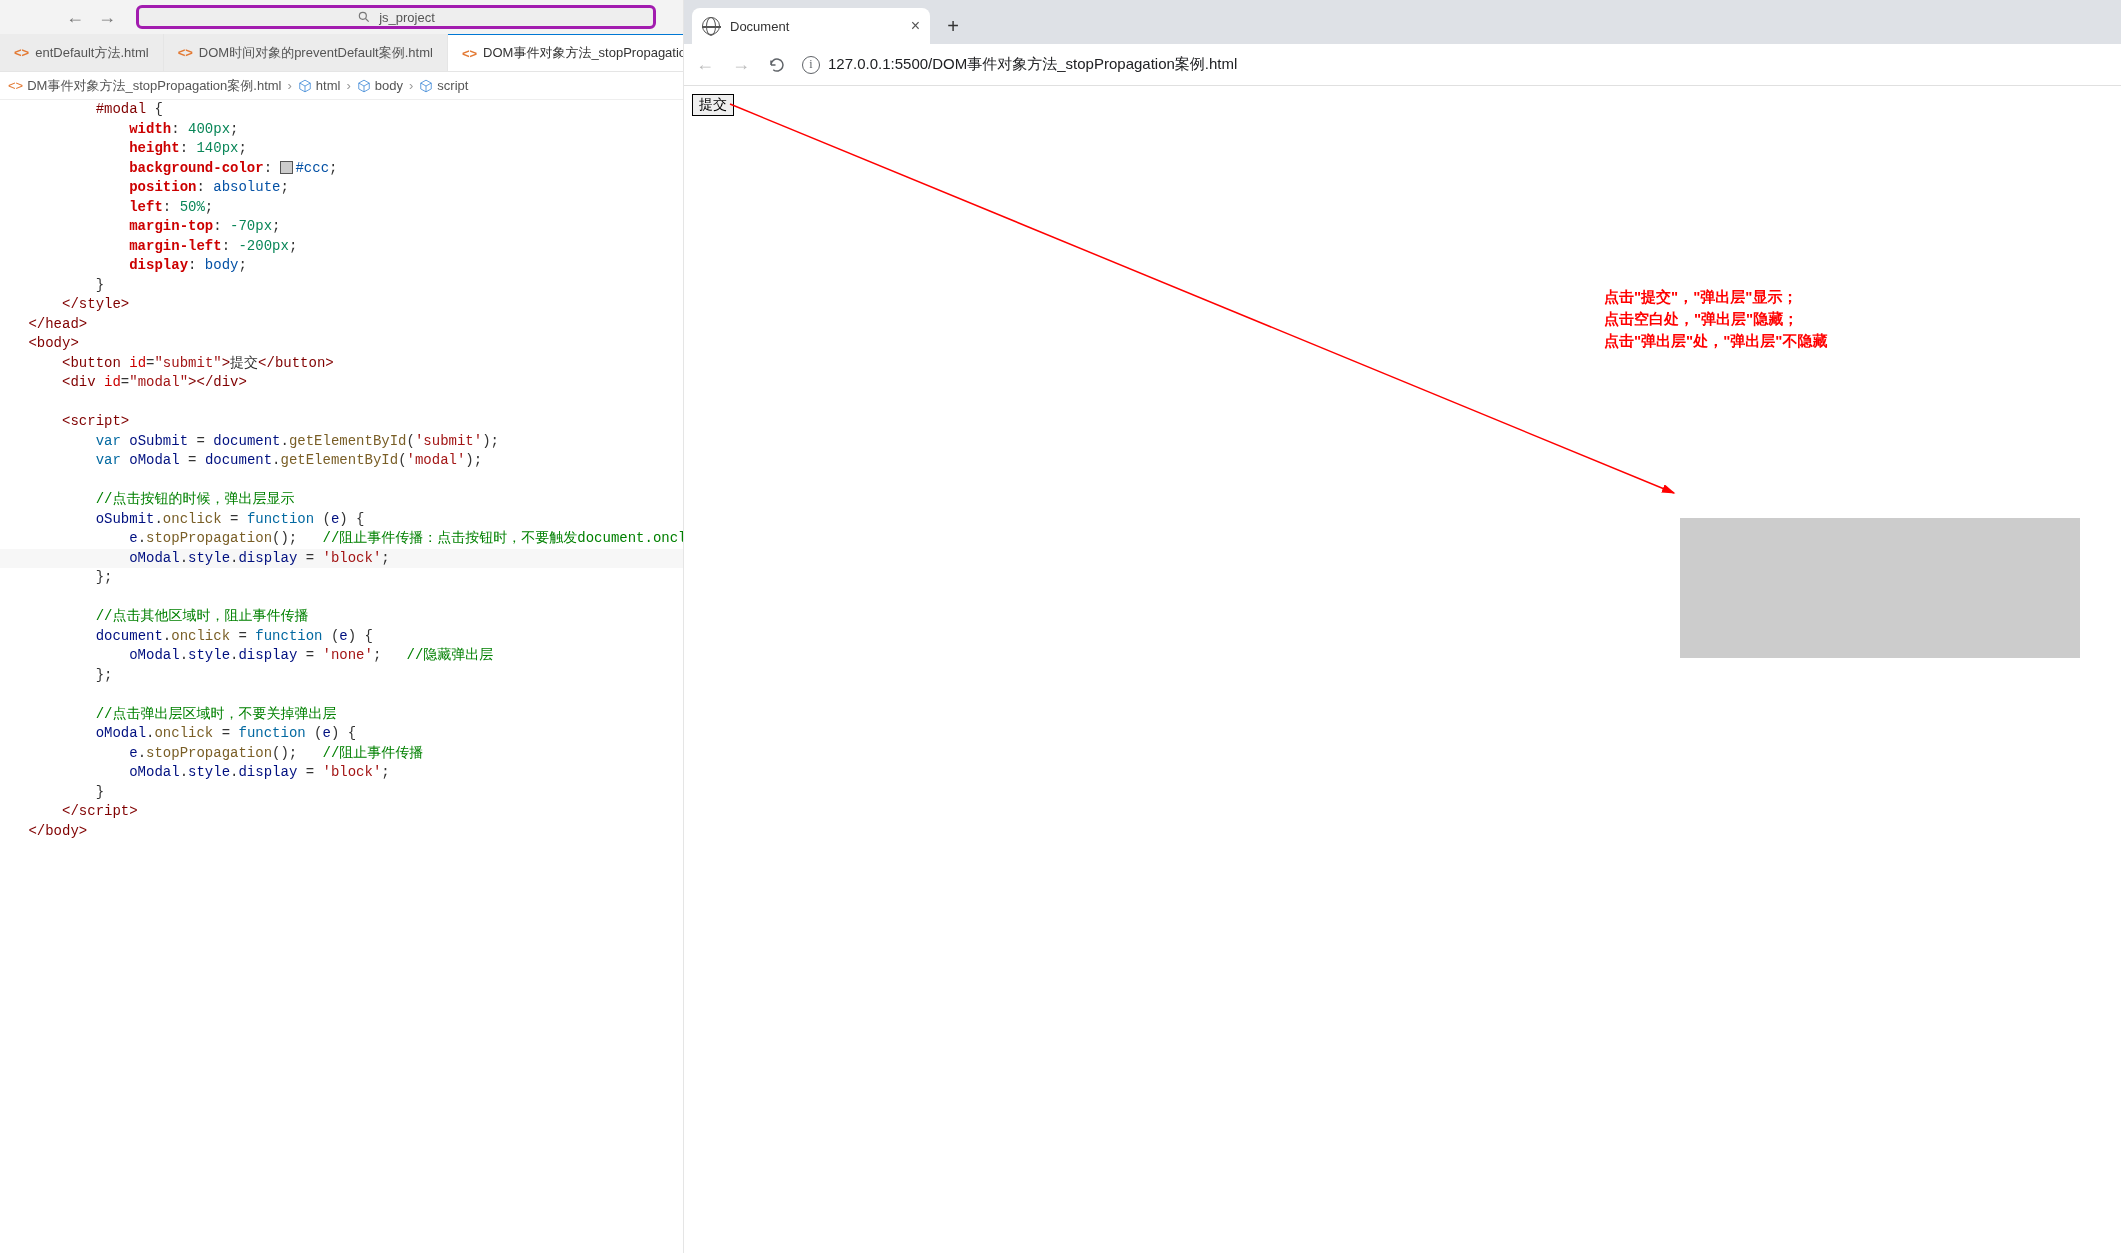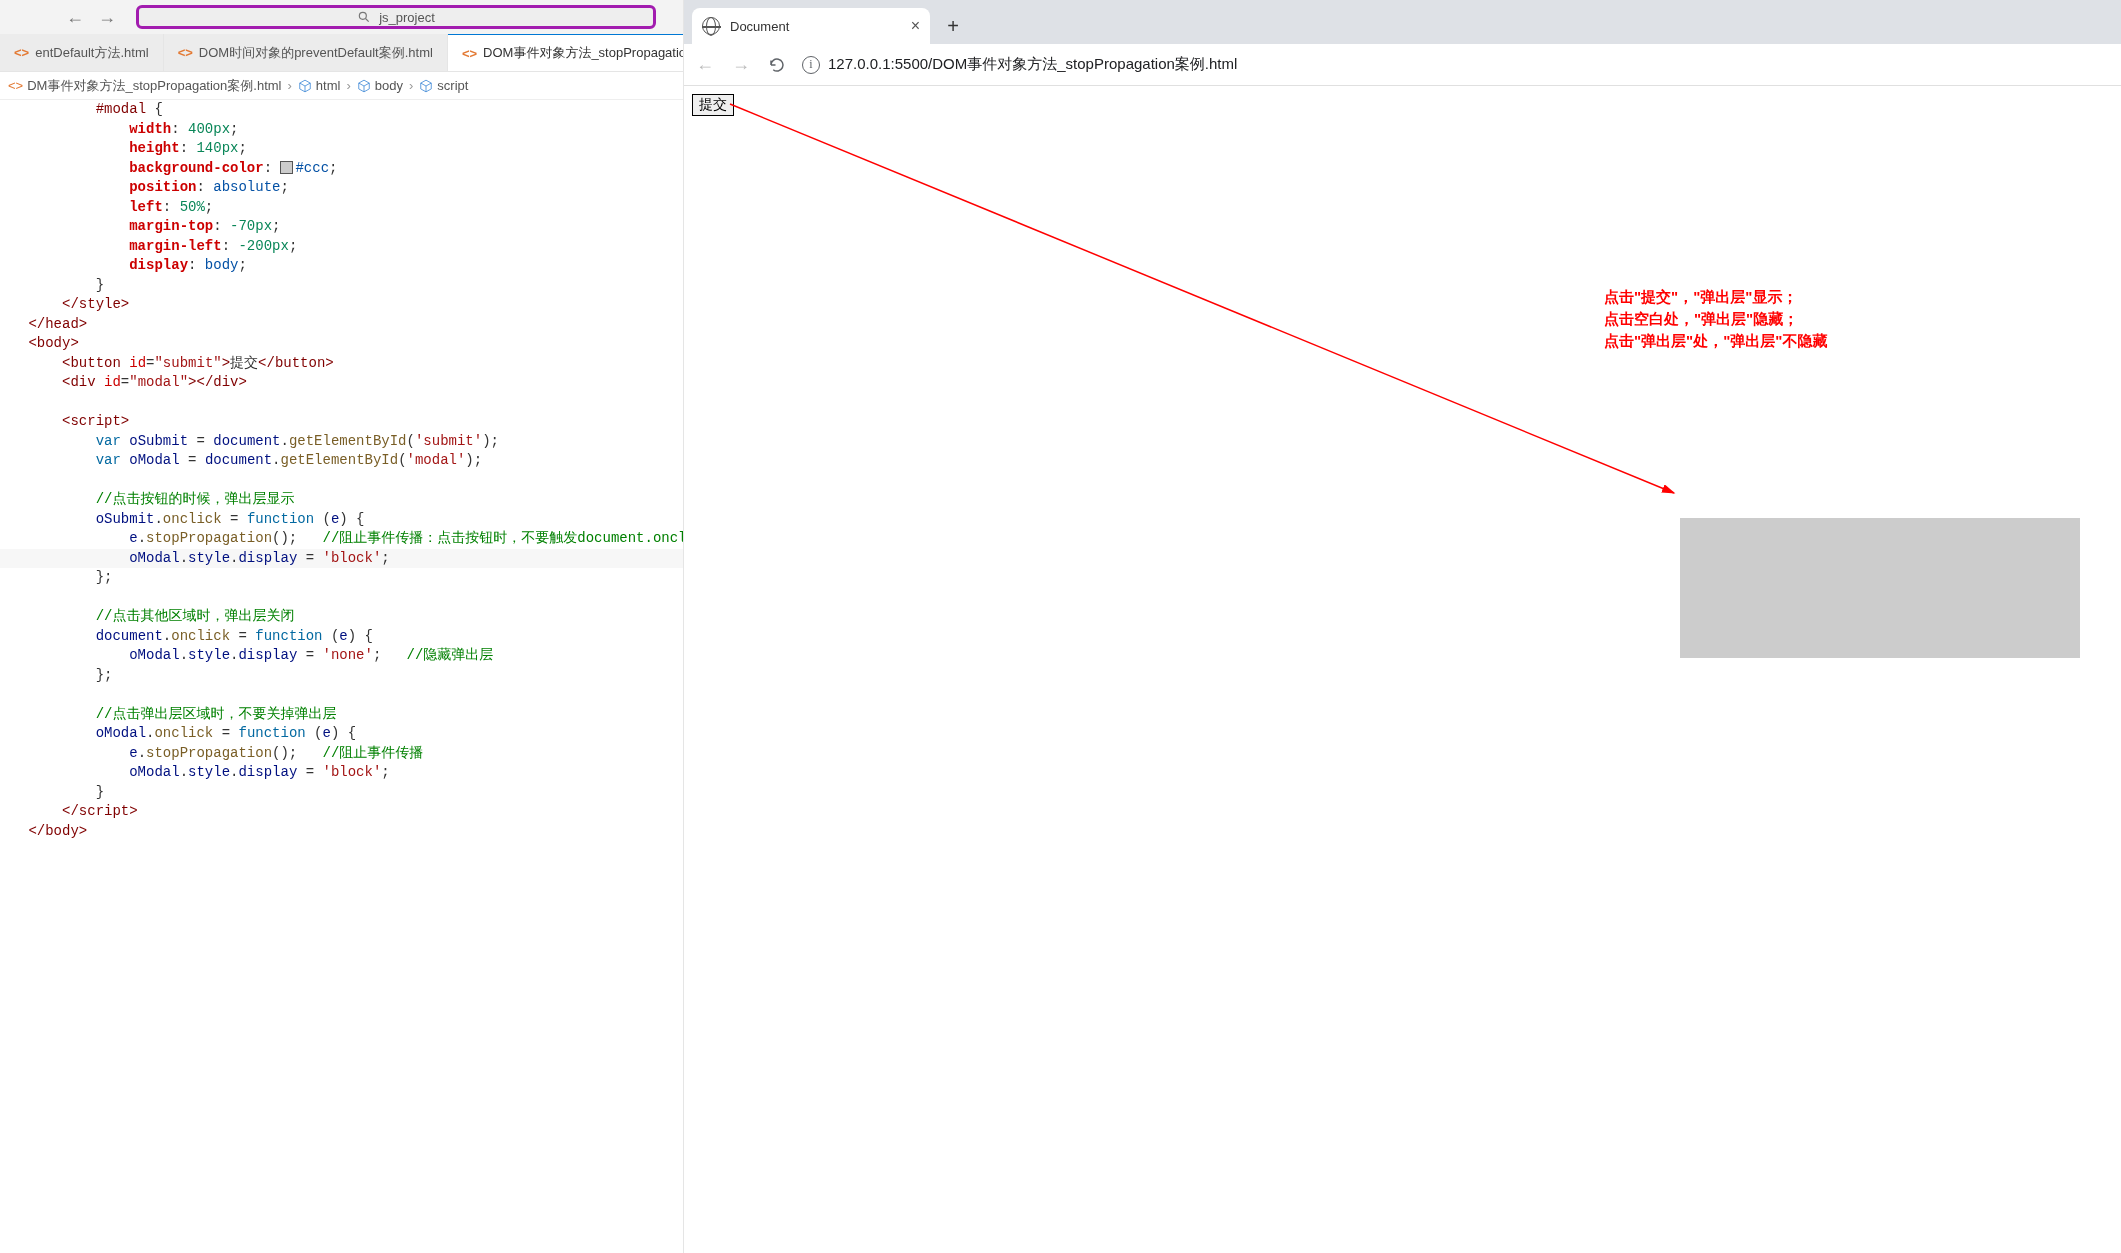--- a/index.html
+++ b/index.html
@@ -149,21 +149,21 @@
       <div class="code-line"><span>     </span><span class="c-tag">&lt;</span><span class="c-tag">script</span><span class="c-tag">&gt;</span></div>
       <div class="code-line"><span>         </span><span class="c-kw">var</span><span class="c-black"> </span><span class="c-var">oSubmit</span><span class="c-black"> </span><span class="c-black">=</span><span class="c-black"> </span><span class="c-var">document</span><span class="c-black">.</span><span class="c-fn">getElementById</span><span class="c-black">(</span><span class="c-str">'submit'</span><span class="c-black">);</span></div>
       <div class="code-line"><span>         </span><span class="c-kw">var</span><span class="c-black"> </span><span class="c-var">oModal</span><span class="c-black"> </span><span class="c-black">=</span><span class="c-black"> </span><span class="c-var">document</span><span class="c-black">.</span><span class="c-fn">getElementById</span><span class="c-black">(</span><span class="c-str">'modal'</span><span class="c-black">);</span></div>
       <div class="code-line"><span> </span></div>
       <div class="code-line"><span>         </span><span class="c-cmt">//点击按钮的时候，弹出层显示</span></div>
       <div class="code-line"><span>         </span><span class="c-var">oSubmit</span><span class="c-black">.</span><span class="c-fn">onclick</span><span class="c-black"> </span><span class="c-black">=</span><span class="c-black"> </span><span class="c-kw">function</span><span class="c-black"> (</span><span class="c-var">e</span><span class="c-black">) {</span></div>
       <div class="code-line"><span>             </span><span class="c-var">e</span><span class="c-black">.</span><span class="c-fn">stopPropagation</span><span class="c-black">();</span><span class="c-black">   </span><span class="c-cmt">//阻止事件传播：点击按钮时，不要触发document.onclick事件</span></div>
       <div class="code-line gutter-cursor-line"><span>             </span><span class="c-var">oModal</span><span class="c-black">.</span><span class="c-var">style</span><span class="c-black">.</span><span class="c-var">display</span><span class="c-black"> </span><span class="c-black">=</span><span class="c-black"> </span><span class="c-str">'block'</span><span class="c-black">;</span></div>
       <div class="code-line"><span>         </span><span class="c-black">};</span></div>
       <div class="code-line"><span> </span></div>
-      <div class="code-line"><span>         </span><span class="c-cmt">//点击其他区域时，弹出层关闭</span></div>
+      <div class="code-line"><span>         </span><span class="c-cmt">//点击其他区域时，阻止事件传播</span></div>
       <div class="code-line"><span>         </span><span class="c-var">document</span><span class="c-black">.</span><span class="c-fn">onclick</span><span class="c-black"> </span><span class="c-black">=</span><span class="c-black"> </span><span class="c-kw">function</span><span class="c-black"> (</span><span class="c-var">e</span><span class="c-black">) {</span></div>
       <div class="code-line"><span>             </span><span class="c-var">oModal</span><span class="c-black">.</span><span class="c-var">style</span><span class="c-black">.</span><span class="c-var">display</span><span class="c-black"> </span><span class="c-black">=</span><span class="c-black"> </span><span class="c-str">'none'</span><span class="c-black">;</span><span class="c-black">   </span><span class="c-cmt">//隐藏弹出层</span></div>
       <div class="code-line"><span>         </span><span class="c-black">};</span></div>
       <div class="code-line"><span> </span></div>
       <div class="code-line"><span>         </span><span class="c-cmt">//点击弹出层区域时，不要关掉弹出层</span></div>
       <div class="code-line"><span>         </span><span class="c-var">oModal</span><span class="c-black">.</span><span class="c-fn">onclick</span><span class="c-black"> </span><span class="c-black">=</span><span class="c-black"> </span><span class="c-kw">function</span><span class="c-black"> (</span><span class="c-var">e</span><span class="c-black">) {</span></div>
       <div class="code-line"><span>             </span><span class="c-var">e</span><span class="c-black">.</span><span class="c-fn">stopPropagation</span><span class="c-black">();</span><span class="c-black">   </span><span class="c-cmt">//阻止事件传播</span></div>
       <div class="code-line"><span>             </span><span class="c-var">oModal</span><span class="c-black">.</span><span class="c-var">style</span><span class="c-black">.</span><span class="c-var">display</span><span class="c-black"> </span><span class="c-black">=</span><span class="c-black"> </span><span class="c-str">'block'</span><span class="c-black">;</span></div>
       <div class="code-line"><span>         </span><span class="c-black">}</span></div>
       <div class="code-line"><span>     </span><span class="c-tag">&lt;/</span><span class="c-tag">script</span><span class="c-tag">&gt;</span></div>

